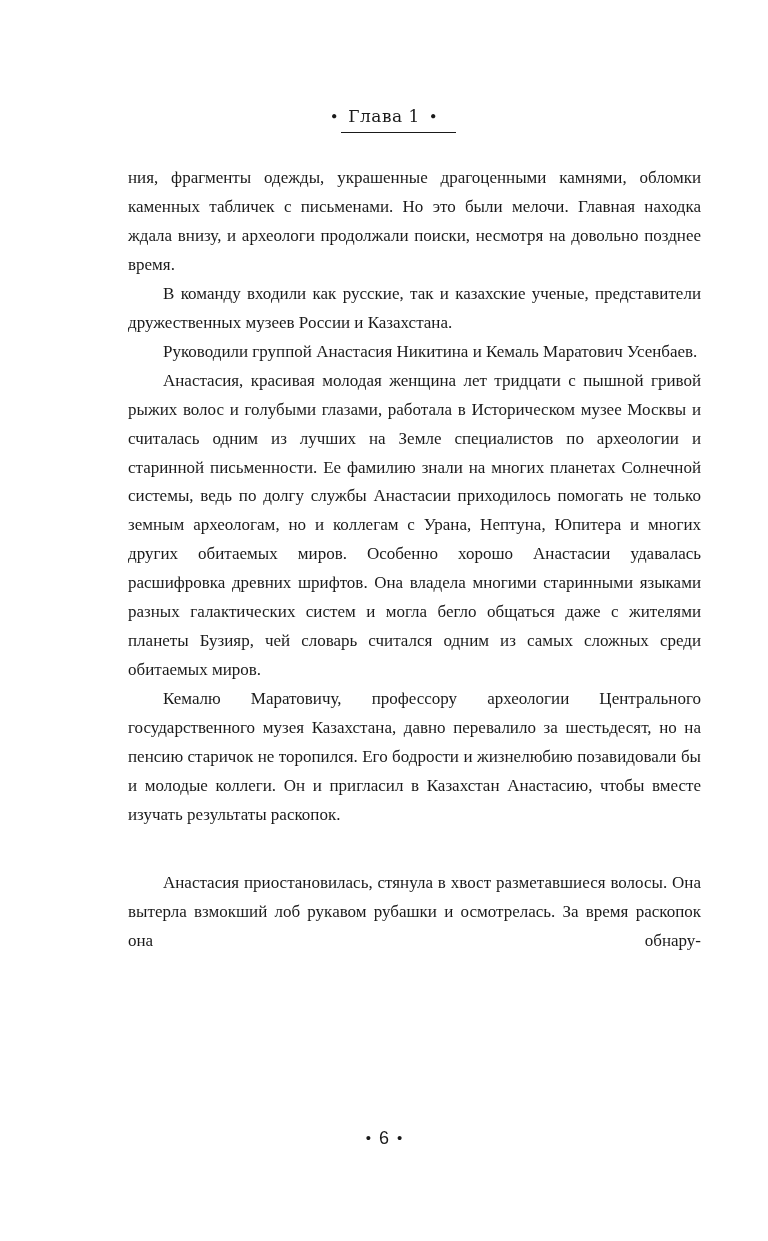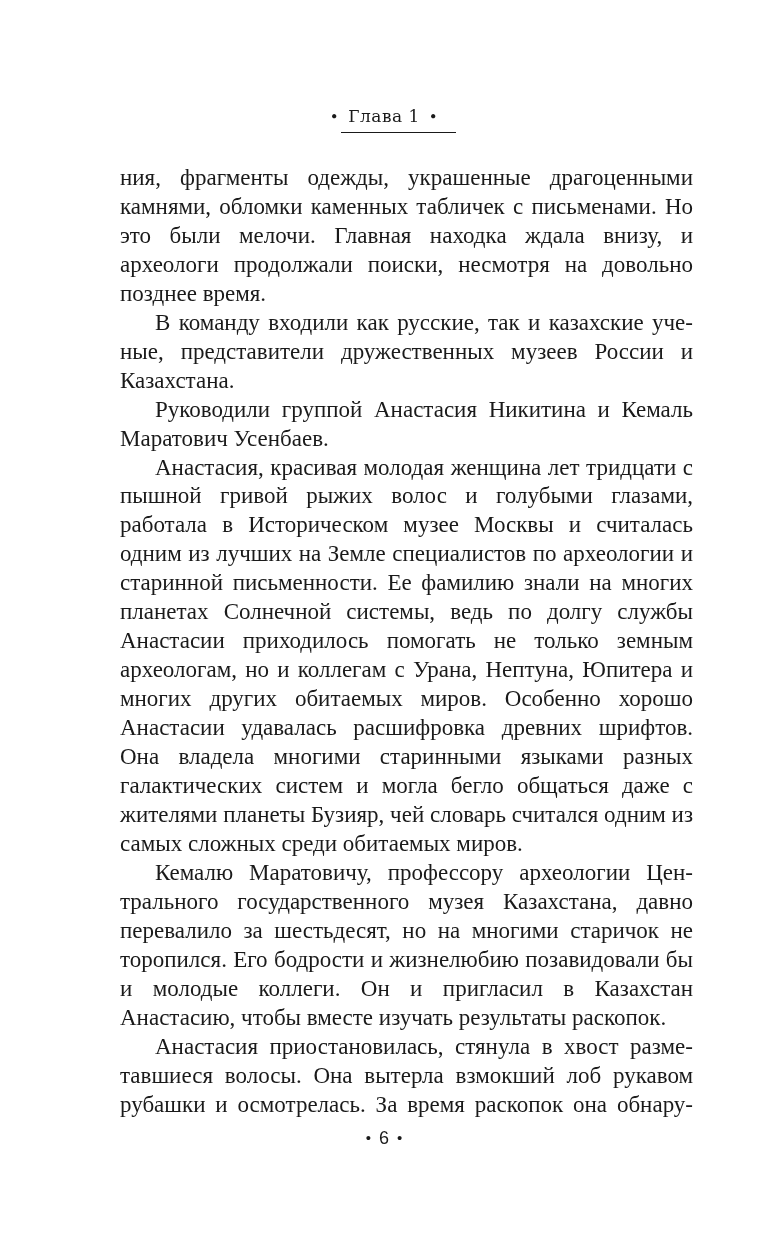--- a/index.html
+++ b/index.html
@@ -40,37 +40,38 @@
     position: absolute;
     top: 132px;
     left: 341px;
     width: 115px;
     height: 0;
     border-top: 1.5px solid #1a1a1a;
   }
   .body-text {
     position: absolute;
     top: 164px;
-    left: 120px;
+    left: 128px;
     width: 573px;
     font-family: "Liberation Serif", "DejaVu Serif", serif;
-    font-size: 23px;
+    font-size: 17px;
     line-height: 28.95px;
     text-align: justify;
     hyphens: manual;
   }
   .body-text p {
     margin: 0;
     text-indent: 35px;
   }
   .body-text p.cont {
     text-indent: 0;
   }
   .body-text p.last-partial {
     text-align-last: justify;
+    margin-top: 39px;
   }
   .folio {
     position: absolute;
     top: 1127px;
     left: 0;
     width: 768px;
     text-align: center;
     font-family: "Liberation Sans", "DejaVu Sans", sans-serif;
     font-size: 18px;
     line-height: 22px;
@@ -90,21 +91,21 @@
   <div class="running-head">
     <span class="bullet">•</span><span>Глава 1</span><span class="bullet">•</span>
   </div>
   <div class="head-rule"></div>
 
   <div class="body-text">
     <p class="cont">ния, фрагменты одежды, украшенные драгоценными камнями, обломки каменных табличек с письменами. Но это были мелочи. Главная находка ждала внизу, и археологи продолжали поиски, несмотря на довольно позднее время.</p>
     <p>В команду входили как русские, так и казахские уче­ные, представители дружественных музеев России и Казахстана.</p>
     <p>Руководили группой Анастасия Никитина и Кемаль Маратович Усенбаев.</p>
     <p>Анастасия, красивая молодая женщина лет тридца­ти с пышной гривой рыжих волос и голубыми глазами, работала в Историческом музее Москвы и считалась одним из лучших на Земле специалистов по археологии и старинной письменности. Ее фамилию знали на мно­гих планетах Солнечной системы, ведь по долгу служ­бы Анастасии приходилось помогать не только земным археологам, но и коллегам с Урана, Нептуна, Юпитера и многих других обитаемых миров. Особенно хорошо Анастасии удавалась расшифровка древних шрифтов. Она владела многими старинными языками разных галакти­ческих систем и могла бегло общаться даже с жителями планеты Бузияр, чей словарь считался одним из самых сложных среди обитаемых миров.</p>
-    <p>Кемалю Маратовичу, профессору археологии Цен­трального государственного музея Казахстана, давно перевалило за шестьдесят, но на многими старичок не торопился. Его бодрости и жизнелюбию позавидова­ли бы и молодые коллеги. Он и пригласил в Казахстан Анастасию, чтобы вместе изучать результаты раскопок.</p>
+    <p>Кемалю Маратовичу, профессору археологии Цен­трального государственного музея Казахстана, давно перевалило за шестьдесят, но на пенсию старичок не торопился. Его бодрости и жизнелюбию позавидова­ли бы и молодые коллеги. Он и пригласил в Казахстан Анастасию, чтобы вместе изучать результаты раскопок.</p>
     <p class="last-partial">Анастасия приостановилась, стянула в хвост разме­тавшиеся волосы. Она вытерла взмокший лоб рукавом рубашки и осмотрелась. За время раскопок она обнару-</p>
   </div>
 
   <div class="folio">
     <span class="bullet">•</span><span>6</span><span class="bullet">•</span>
   </div>
 
 </div>
 
 </body></html>

